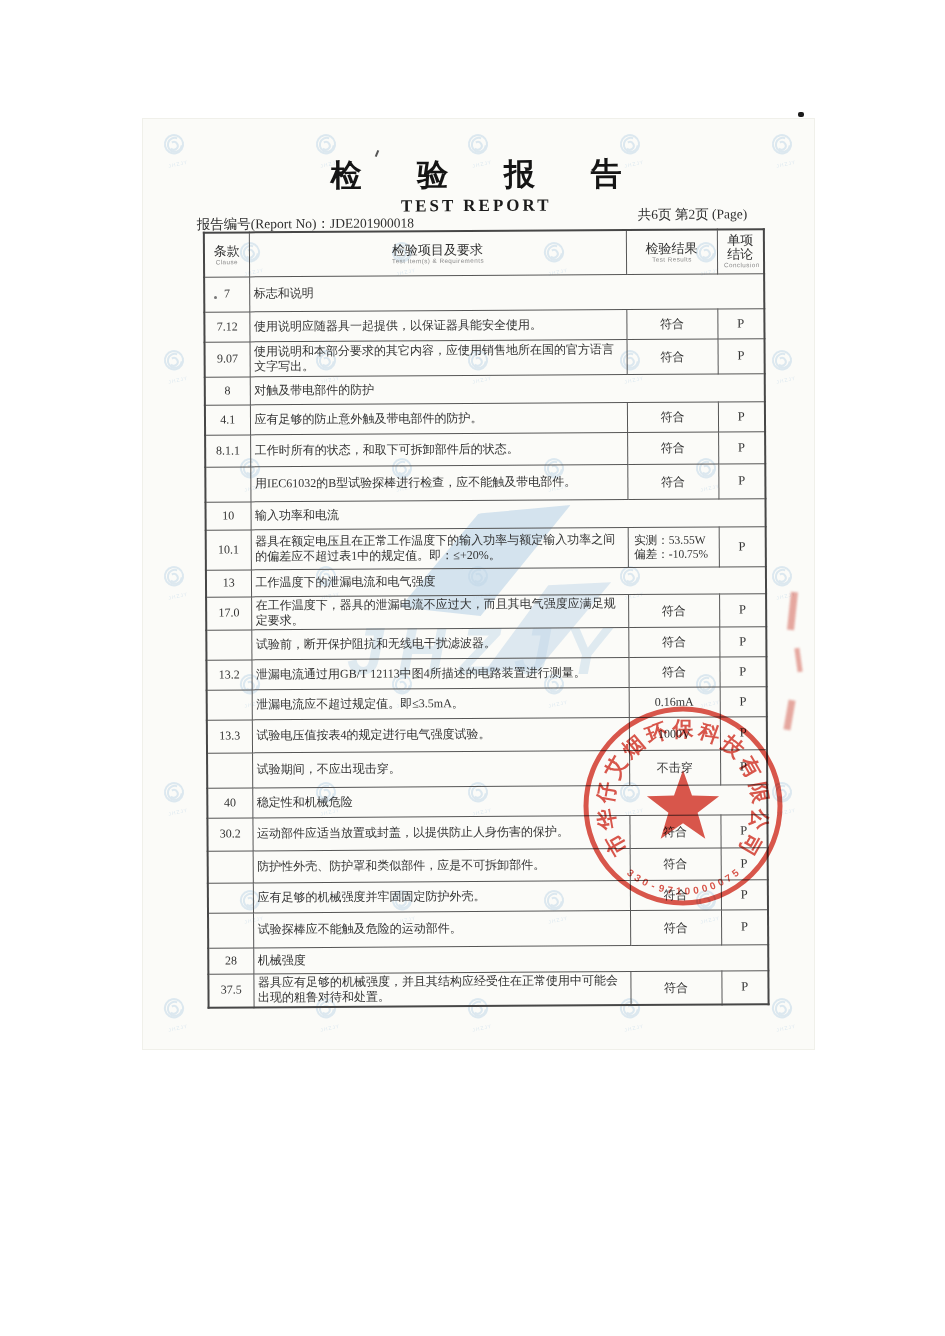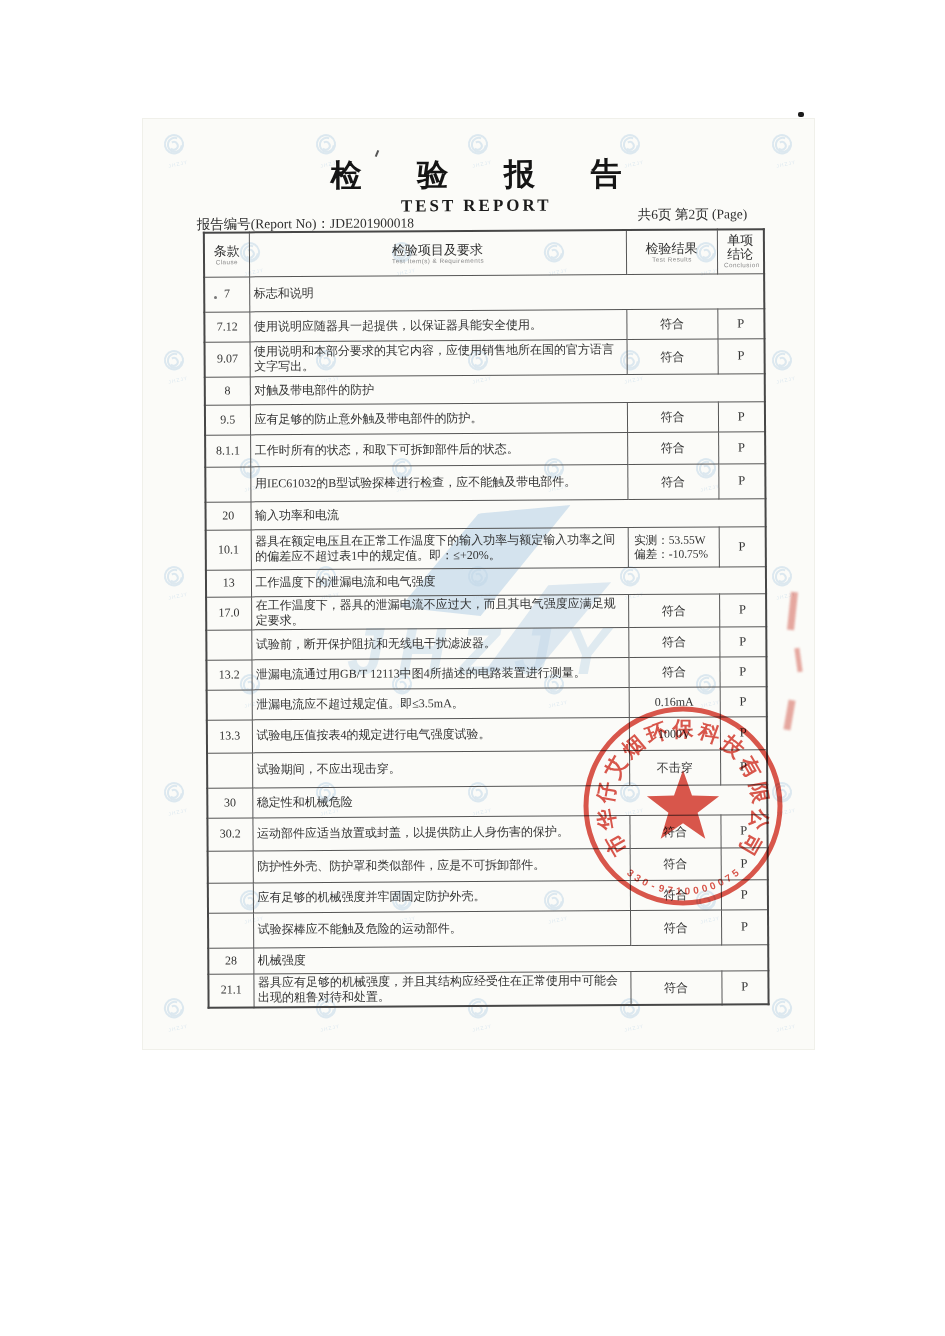--- a/index.html
+++ b/index.html
@@ -400,39 +400,39 @@
               <td class="clause-cell">9.07</td>
               <td class="item-cell">使用说明和本部分要求的其它内容，应使用销售地所在国的官方语言文字写出。</td>
               <td class="result-cell">符合</td>
               <td class="conclusion-cell">P</td>
             </tr>
             <tr style="height: 28px;">
               <td class="clause-cell">8</td>
               <td class="item-cell" colspan="3">对触及带电部件的防护</td>
             </tr>
             <tr style="height: 30px;">
-              <td class="clause-cell">9.5</td>
+              <td class="clause-cell">4.1</td>
               <td class="item-cell">应有足够的防止意外触及带电部件的防护。</td>
               <td class="result-cell">符合</td>
               <td class="conclusion-cell">P</td>
             </tr>
             <tr style="height: 32px;">
               <td class="clause-cell">8.1.1</td>
               <td class="item-cell">工作时所有的状态，和取下可拆卸部件后的状态。</td>
               <td class="result-cell">符合</td>
               <td class="conclusion-cell">P</td>
             </tr>
             <tr style="height: 35px;">
               <td class="clause-cell"></td>
               <td class="item-cell">用IEC61032的B型试验探棒进行检查，应不能触及带电部件。</td>
               <td class="result-cell">符合</td>
               <td class="conclusion-cell">P</td>
             </tr>
             <tr style="height: 28px;">
-              <td class="clause-cell">20</td>
+              <td class="clause-cell">10</td>
               <td class="item-cell" colspan="3">输入功率和电流</td>
             </tr>
             <tr style="height: 40px;">
               <td class="clause-cell">10.1</td>
               <td class="item-cell">器具在额定电压且在正常工作温度下的输入功率与额定输入功率之间的偏差应不超过表1中的规定值。即：≤+20%。</td>
               <td class="result-cell" style="font-size: 11.5px; text-align: left; padding-left: 6px;">实测：53.55W
 偏差：-10.75%</td>
               <td class="conclusion-cell">P</td>
             </tr>
             <tr style="height: 27px;">
@@ -469,21 +469,21 @@
               <td class="result-cell">1000V</td>
               <td class="conclusion-cell">P</td>
             </tr>
             <tr style="height: 35px;">
               <td class="clause-cell"></td>
               <td class="item-cell">试验期间，不应出现击穿。</td>
               <td class="result-cell">不击穿</td>
               <td class="conclusion-cell">P</td>
             </tr>
             <tr style="height: 30px;">
-              <td class="clause-cell">30</td>
+              <td class="clause-cell">40</td>
               <td class="item-cell" colspan="3">稳定性和机械危险</td>
             </tr>
             <tr style="height: 33px;">
               <td class="clause-cell">30.2</td>
               <td class="item-cell">运动部件应适当放置或封盖，以提供防止人身伤害的保护。</td>
               <td class="result-cell">符合</td>
               <td class="conclusion-cell">P</td>
             </tr>
             <tr style="height: 32px;">
               <td class="clause-cell"></td>
@@ -501,21 +501,21 @@
               <td class="clause-cell"></td>
               <td class="item-cell">试验探棒应不能触及危险的运动部件。</td>
               <td class="result-cell">符合</td>
               <td class="conclusion-cell">P</td>
             </tr>
             <tr style="height: 26px;">
               <td class="clause-cell">28</td>
               <td class="item-cell" colspan="3">机械强度</td>
             </tr>
             <tr style="height: 34px;">
-              <td class="clause-cell">21.1</td>
+              <td class="clause-cell">37.5</td>
               <td class="item-cell">器具应有足够的机械强度，并且其结构应经受住在正常使用中可能会出现的粗鲁对待和处置。</td>
               <td class="result-cell">符合</td>
               <td class="conclusion-cell">P</td>
             </tr>
           </tbody>
       </table>
     </div>
   </div>
 
   <svg class="stamp" viewBox="0 0 210 210" width="210" height="210">

